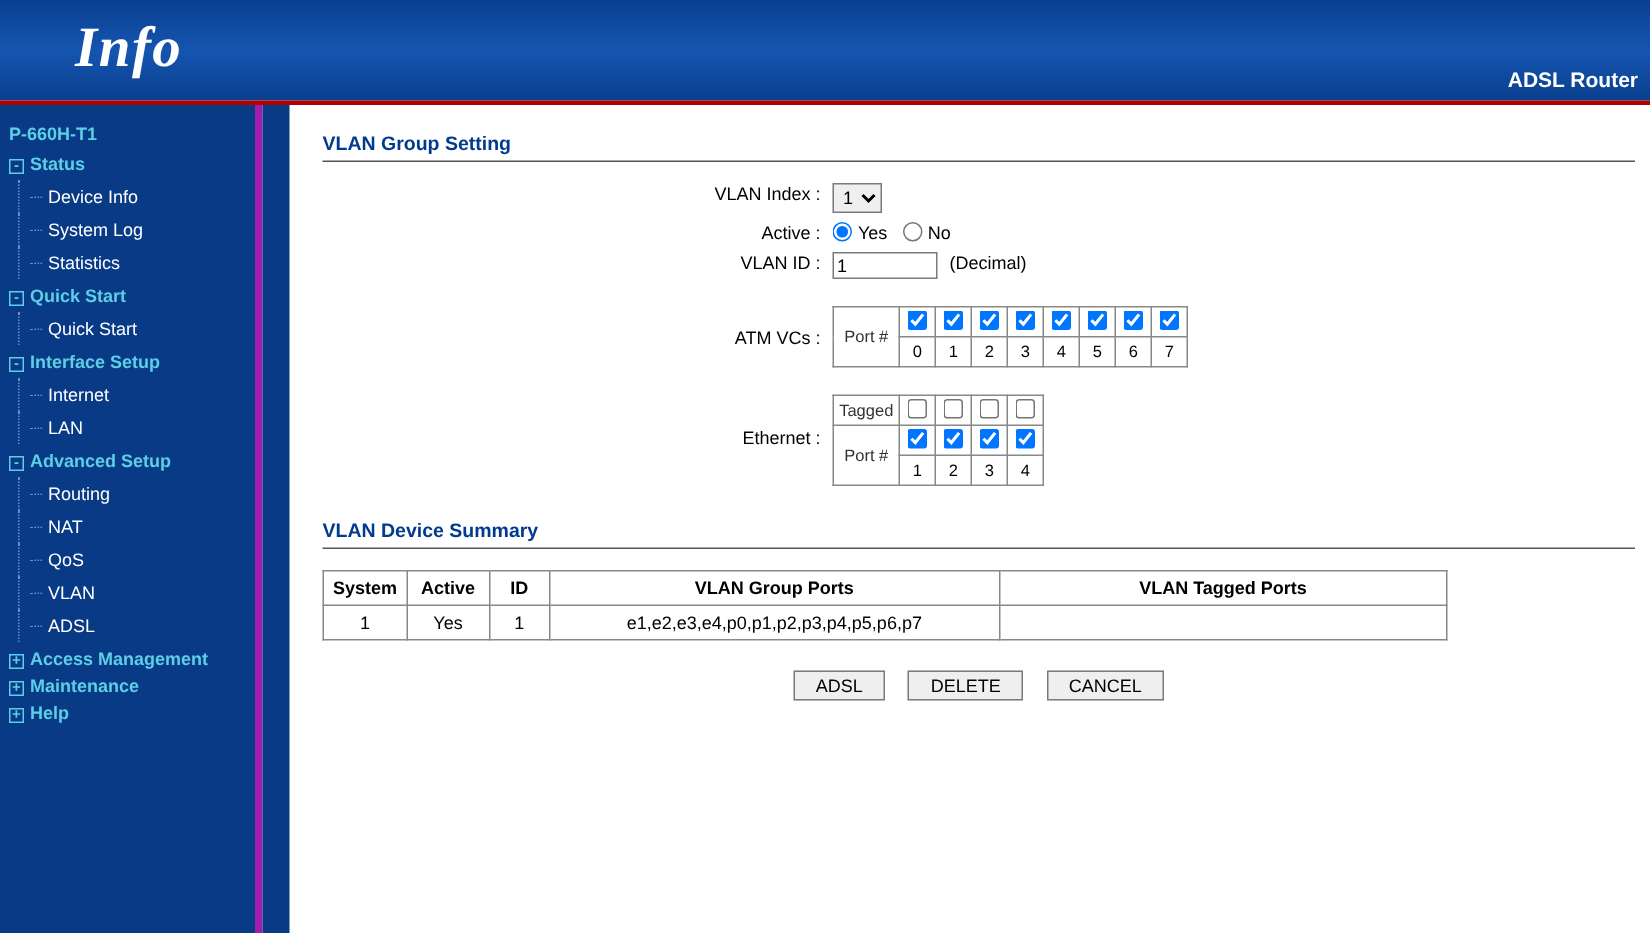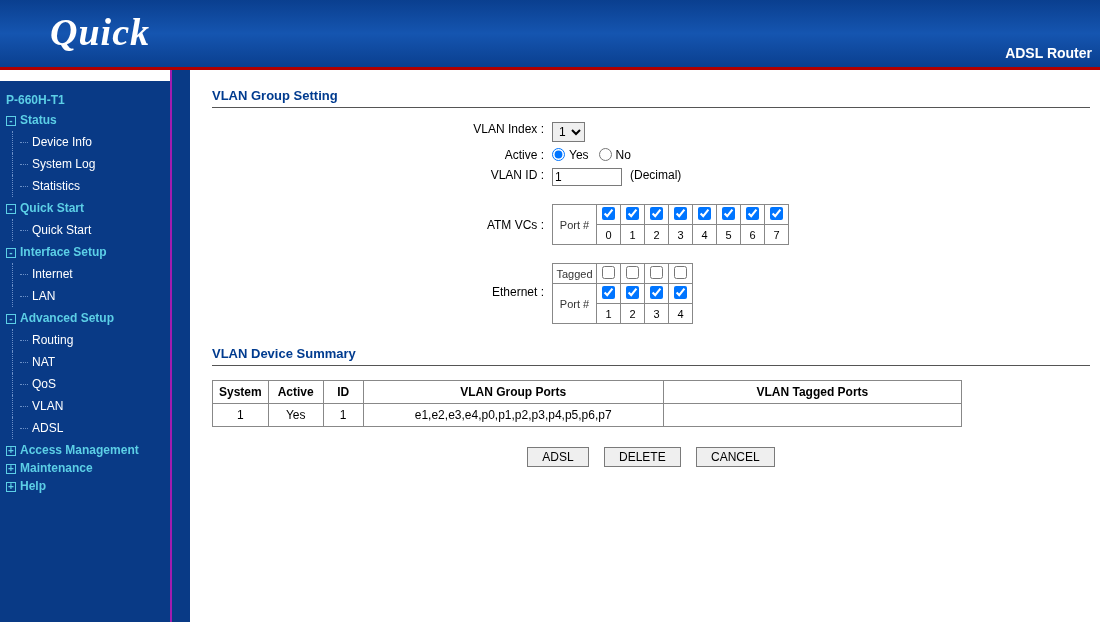--- a/index.html
+++ b/index.html
@@ -38,21 +38,20 @@
     display: flex;
     height: 552px;
   }
   .sidebar {
     background: #093a86;
     width: 170px;
     padding: 12px 6px;
     color: #fff;
     font-size: 12px;
     overflow: hidden;
-    margin-top: 11px;
   }
   .model {
     color: #5ccfe6;
     font-weight: bold;
     margin-bottom: 6px;
   }
   .nav-group-title {
     color: #5ccfe6;
     font-weight: bold;
     margin: 4px 0;
@@ -89,21 +88,21 @@
     width:8px;
     border-top:1px dotted #6a8fc7;
     vertical-align: middle;
     margin-right:4px;
   }
   .content {
     flex: 1;
     background: #fff;
     position: relative;
     padding: 14px 10px 10px 30px;
-    border-left: 2px solid #a21caf;
+    border-left: 5px solid #a21caf;
   }
   .blue-strip {
     position:absolute;
     left:0; top:0;
     width:18px; height:100%;
     background:#093a86;
   }
   .section-title {
     color: #003b8f;
     font-weight: bold;
@@ -168,21 +167,21 @@
     background: #efefef;
     border: 1px solid #7a7a7a;
     cursor: pointer;
   }
   input[type="checkbox"], input[type="radio"] { margin:0; }
 </style>
 </head>
 <body>
 
 <div class="header">
-  <div class="logo">Quick</div>
+  <div class="logo">Info</div>
   <div class="router-label">ADSL Router</div>
 </div>
 
 <div class="body-wrap">
   <div class="sidebar">
     <div class="model">P-660H-T1</div>
     <div id="nav-container">
         <div class="nav-group-title"><span class="sq">-</span>Status</div>
         <div class="nav-items">
           <div class="nav-item"><span class="hdash"></span>Device Info</div>

